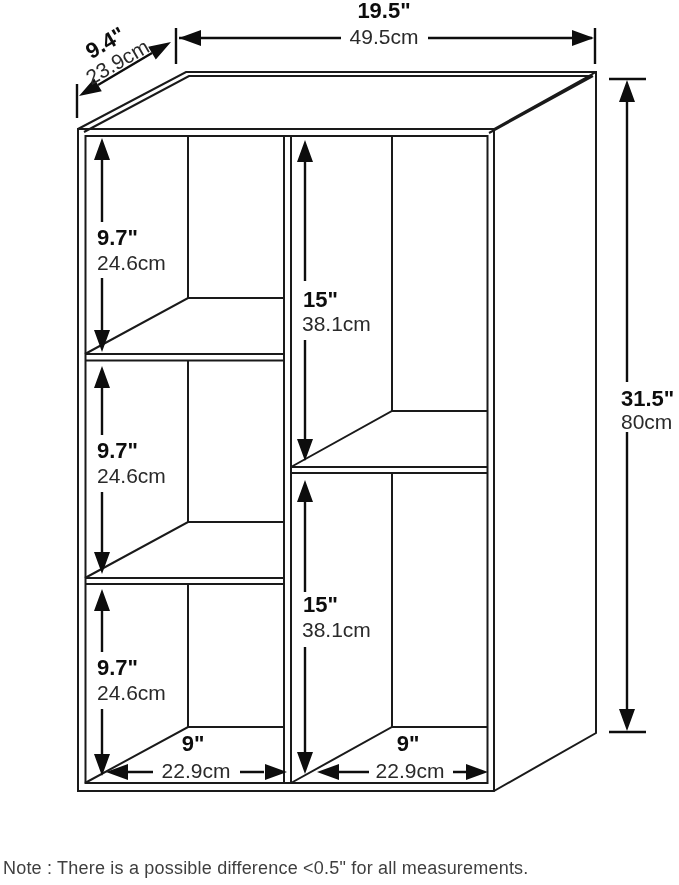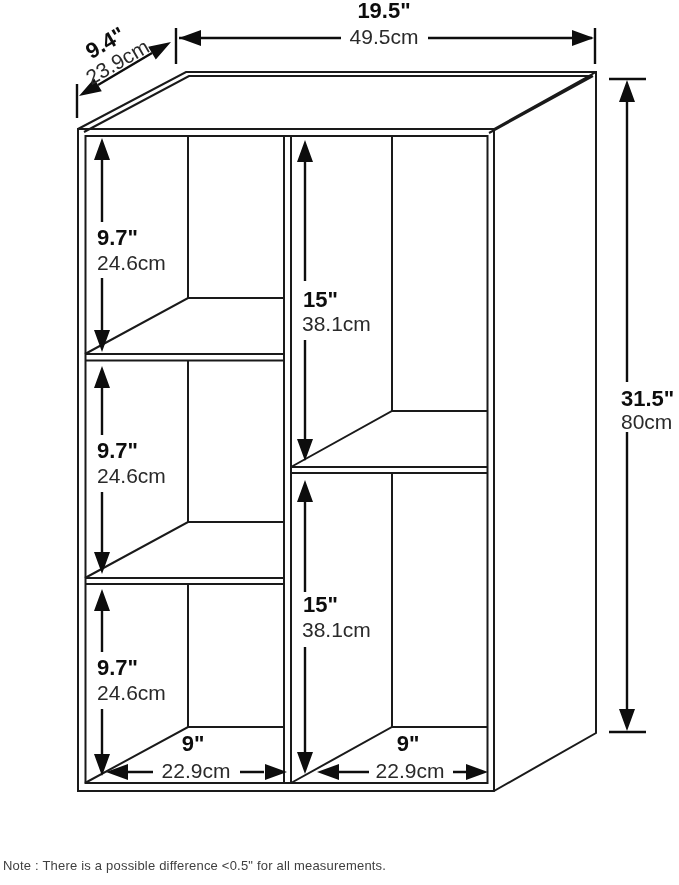--- a/index.html
+++ b/index.html
@@ -4,21 +4,21 @@
 <style>
   html,body{margin:0;padding:0;background:#ffffff;}
   #stage{position:relative;width:679px;height:885px;background:#ffffff;overflow:hidden;
          font-family:"Liberation Sans",sans-serif;}
   svg{position:absolute;top:0;left:0;}
   .sline{stroke:#1a1a1a;stroke-width:2;fill:none;stroke-linecap:butt;stroke-linejoin:miter;}
   .dline{stroke:#0d0d0d;stroke-width:2.4;fill:none;stroke-linecap:butt;}
   .arrow{fill:#0d0d0d;stroke:none;}
   .din{font-family:"Liberation Sans",sans-serif;font-size:22px;font-weight:bold;fill:#0d0d0d;}
   .dcm{font-family:"Liberation Sans",sans-serif;font-size:21px;font-weight:normal;fill:#2a2a2a;}
-  #note{position:absolute;left:3px;top:858px;width:660px;font-size:13px;color:#3f3f3f;
+  #note{position:absolute;left:3px;top:858px;width:660px;font-size:18px;color:#3f3f3f;
         letter-spacing:0.2px;}
 </style>
 </head>
 <body>
 
 <div id="stage">
   <svg width="679" height="885" viewBox="0 0 679 885">
 
     <g>
       <path class="sline" d="M78,129 H494 V791 H78 Z

